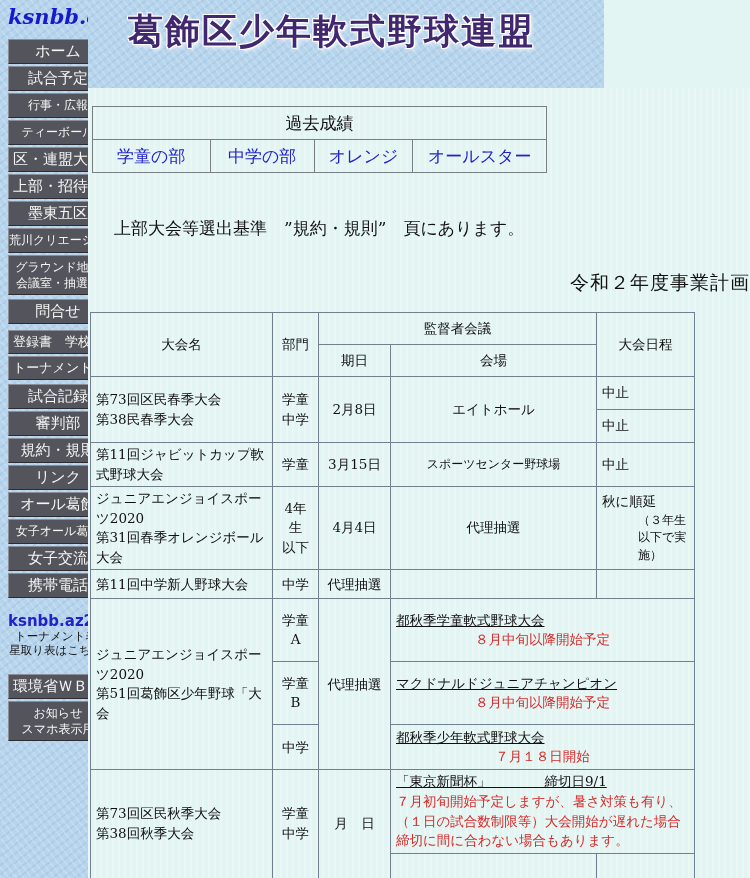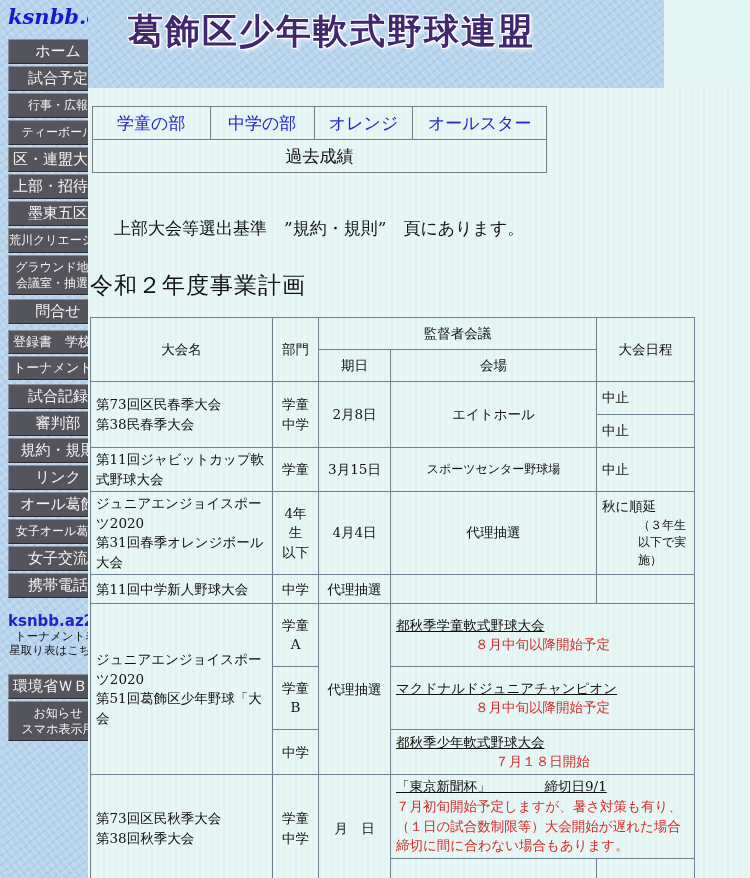--- a/index.html
+++ b/index.html
@@ -12,21 +12,21 @@
   .tex-blue{
     background-color:#b6d4ec;
     background-image:
       repeating-linear-gradient(52deg, rgba(255,255,255,.16) 0 2px, rgba(0,0,0,0) 2px 6px),
       repeating-linear-gradient(-38deg, rgba(110,150,200,.14) 0 2px, rgba(0,0,0,0) 2px 7px);
   }
   .tex-cyan{
     background-color:#e3f5f2;
     background-image:repeating-linear-gradient(90deg, rgba(255,255,255,.25) 0 2px, rgba(0,0,0,0) 2px 6px);
   }
-  .top-band{position:absolute;left:0;top:0;width:664px;height:88px;z-index:1;}
+  .top-band{position:absolute;left:0;top:0;width:604px;height:88px;z-index:1;}
   .site-title{
     margin:8px 0 0 128px;font-size:35px;font-weight:bold;letter-spacing:2px;
     color:#41286e;white-space:nowrap;
     text-shadow:-1px -1px 0 #ffffff,1px -1px 0 #ffffff,-1px 1px 0 #ffffff,1px 1px 0 #ffffff,2px 2px 4px rgba(255,255,255,.9);
   }
   .sidebar{position:absolute;left:0;top:0;width:88px;height:878px;overflow:hidden;z-index:3;}
   .logo{
     margin:4px 0 10px 8px;font-style:italic;font-weight:bold;font-size:21px;
     color:#1818cc;white-space:nowrap;
   }
@@ -43,21 +43,21 @@
   .mt4{margin-top:4px;font-family:Liberation Serif, serif;} .mt6{margin-top:6px;} .mt16{margin-top:16px;}
   .az-block{margin:14px 0 0 0;}
   .az-link{margin-left:8px;font-size:15px;font-weight:bold;color:#2222cc;cursor:pointer;font-family:"DejaVu Sans","Liberation Sans",sans-serif;}
   .az-line{width:112px;text-align:center;font-size:11.5px;color:#111;white-space:nowrap;line-height:1.2;}
   .main{position:absolute;left:88px;top:88px;width:662px;min-height:790px;z-index:2;}
   table{border-collapse:collapse;}
   .past-table{margin:18px 0 0 4px;width:455px;font-size:17px;color:#111;}
   .past-table td{border:1px solid #777e84;text-align:center;height:30px;padding:1px 2px;}
   .past-table .link{color:#2222cc;cursor:pointer;}
   .notice{margin:44px 0 0 26px;font-size:17px;color:#111;}
-  .section-title{margin:30px 0 0 2px;font-size:23px;color:#111;letter-spacing:1px;}
+  .section-title{margin:30px 0 0 2px;font-size:19px;color:#111;letter-spacing:1px;text-align:right;}
   .sched{margin:16px 0 0 2px;width:604px;font-size:13.5px;color:#111;line-height:1.45;table-layout:fixed;}
   .sched td{border:1px solid #708090;padding:2px 5px;vertical-align:middle;overflow:hidden;}
   .sched .c{text-align:center;}
   .sched .red{color:#d42a2a;}
   .sched .sm{font-size:12px;margin-left:36px;}
   .sched .hcell{text-align:center;}
   .rowA td{height:27px;}
   .blk{margin:0;text-decoration:underline;}
   .redline{text-align:center;color:#d42a2a;}
   .nb{white-space:nowrap;}
@@ -67,27 +67,27 @@
 
 <div class="top-band tex-blue">
   <div class="site-title">葛飾区少年軟式野球連盟</div>
 </div>
 
 <div class="main tex-cyan">
 
   <table class="past-table">
     <tbody>
         <tr>
+      <td colspan="4">過去成績</td>
+    </tr>
+    <tr>
       <td style="width:118px"><span class="link">学童の部</span></td>
       <td style="width:104px"><span class="link">中学の部</span></td>
       <td style="width:98px"><span class="link">オレンジ</span></td>
       <td style="width:135px"><span class="link">オールスター</span></td>
-    </tr>
-    <tr>
-      <td colspan="4">過去成績</td>
     </tr>
   </tbody>
     </table>
 
   <div class="notice">上部大会等選出基準　”規約・規則”　頁にあります。</div>
 
   <div class="section-title">令和２年度事業計画</div>
 
   <table class="sched">
     <colgroup>

